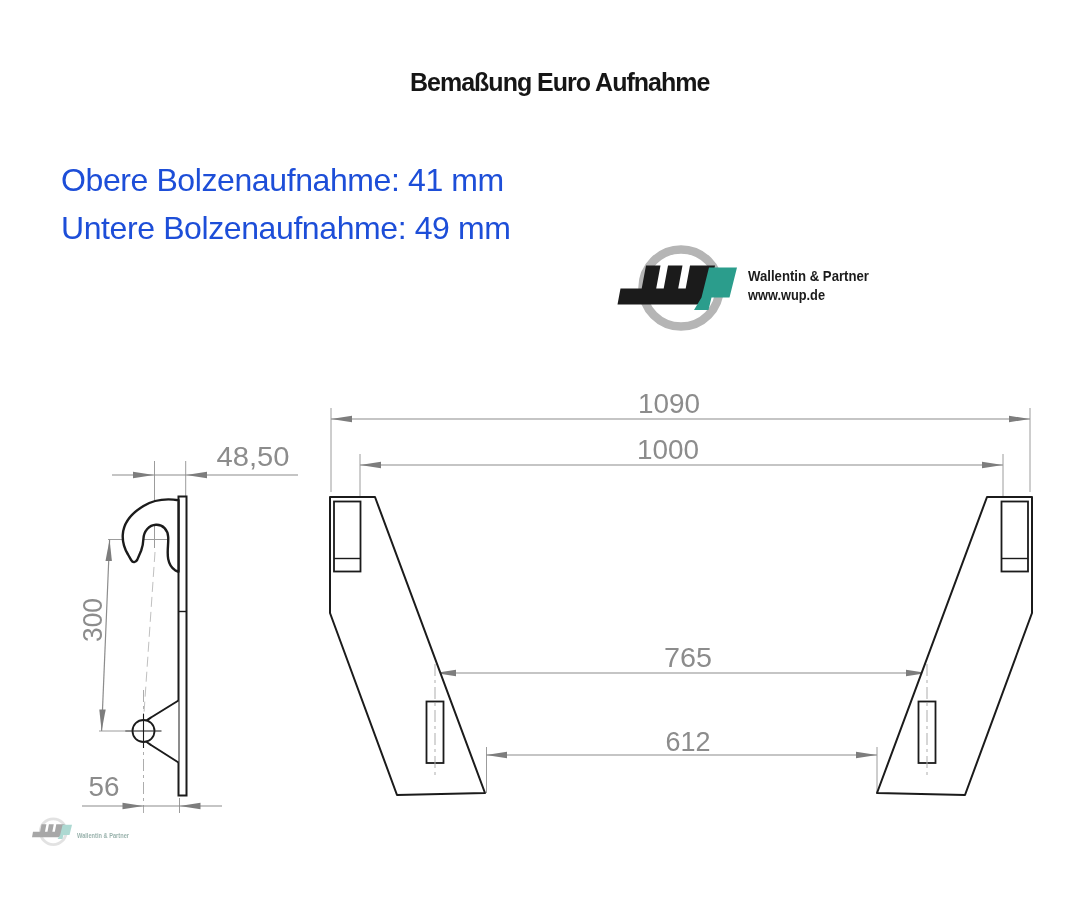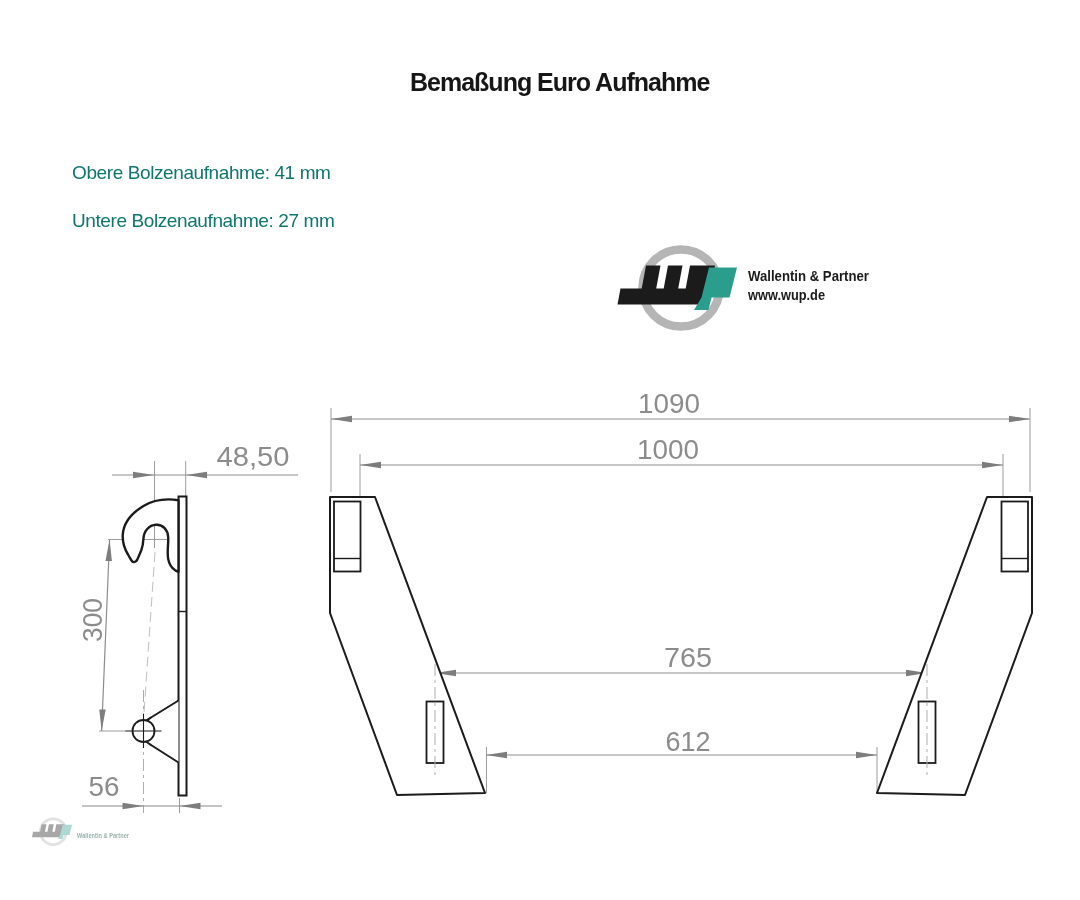--- a/index.html
+++ b/index.html
@@ -6,40 +6,40 @@
   body{
     width:1080px;height:900px;position:relative;background:#ffffff;
     font-family:"Liberation Sans",sans-serif;overflow:hidden;
   }
   .title{
     position:absolute;left:410px;top:68px;width:290px;
     font-size:25px;font-weight:bold;letter-spacing:-1px;color:#161616;
     white-space:nowrap;text-align:center;
   }
   .spec{
-    position:absolute;left:72px;font-size:19px;letter-spacing:-0.4px;
-    color:#0f766e;white-space:nowrap;
+    position:absolute;left:61px;font-size:32px;letter-spacing:-0.4px;
+    color:#1d4ed8;white-space:nowrap;
   }
   .spec.upper{top:162px;}
   .spec.lower{top:210px;}
   svg{position:absolute;left:0;top:0;}
   .dim-text{
     font-family:"Liberation Sans",sans-serif;
     fill:#8c8c8c;font-size:27px;
   }
   .logo-company{font-family:"Liberation Sans",sans-serif;font-weight:bold;font-size:15px;fill:#1b1b1b;}
   .logo-web{font-family:"Liberation Sans",sans-serif;font-weight:bold;font-size:14px;fill:#1b1b1b;}
   .wm-text{font-family:"Liberation Sans",sans-serif;font-weight:bold;font-size:8px;fill:#9ab3ad;}
 </style>
 </head>
 <body>
 
 <div class="title">Bemaßung Euro Aufnahme</div>
 <div class="spec upper">Obere Bolzenaufnahme: 41 mm</div>
-<div class="spec lower">Untere Bolzenaufnahme: 27 mm</div>
+<div class="spec lower">Untere Bolzenaufnahme: 49 mm</div>
 
 <svg width="1080" height="900" viewBox="0 0 1080 900">
 
   <g>
     <g id="logo-mark">
       <circle cx="681" cy="288" r="38.5" fill="none" stroke-width="8.5" stroke="#b5b5b5"></circle>
       <polygon points="617.5,304.5 620.5,288.5 641.7,288.5 646,265.5 660.5,265.5 656.2,288.5 663.7,288.5 668,265.5 682.5,265.5 678.2,288.5 685.7,288.5 690,265.5 715,265.5 707.8,304.5" fill="#1b1b1b"></polygon>
       <polygon points="709,267.5 737,267.5 729.5,297.5 711.5,297.5 708.5,310 694,310 701.5,297.5" fill="#2b9d8c"></polygon>
     </g>
     <text class="logo-company" x="748" y="281" textLength="121" lengthAdjust="spacingAndGlyphs">Wallentin &amp; Partner</text>

